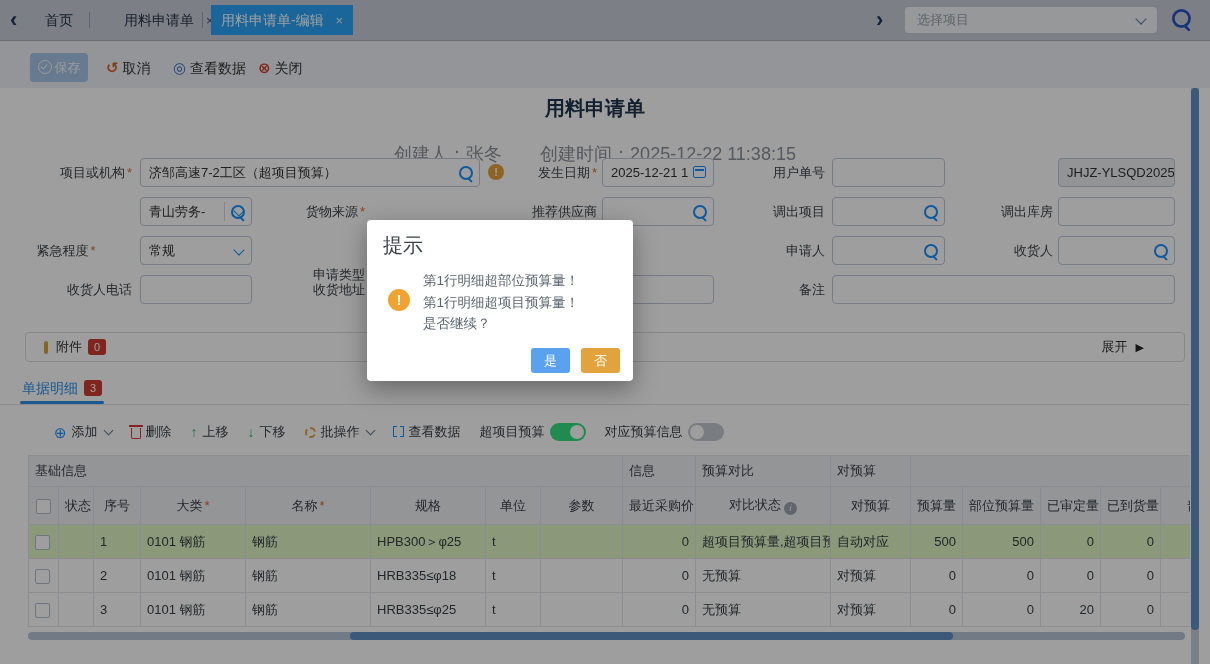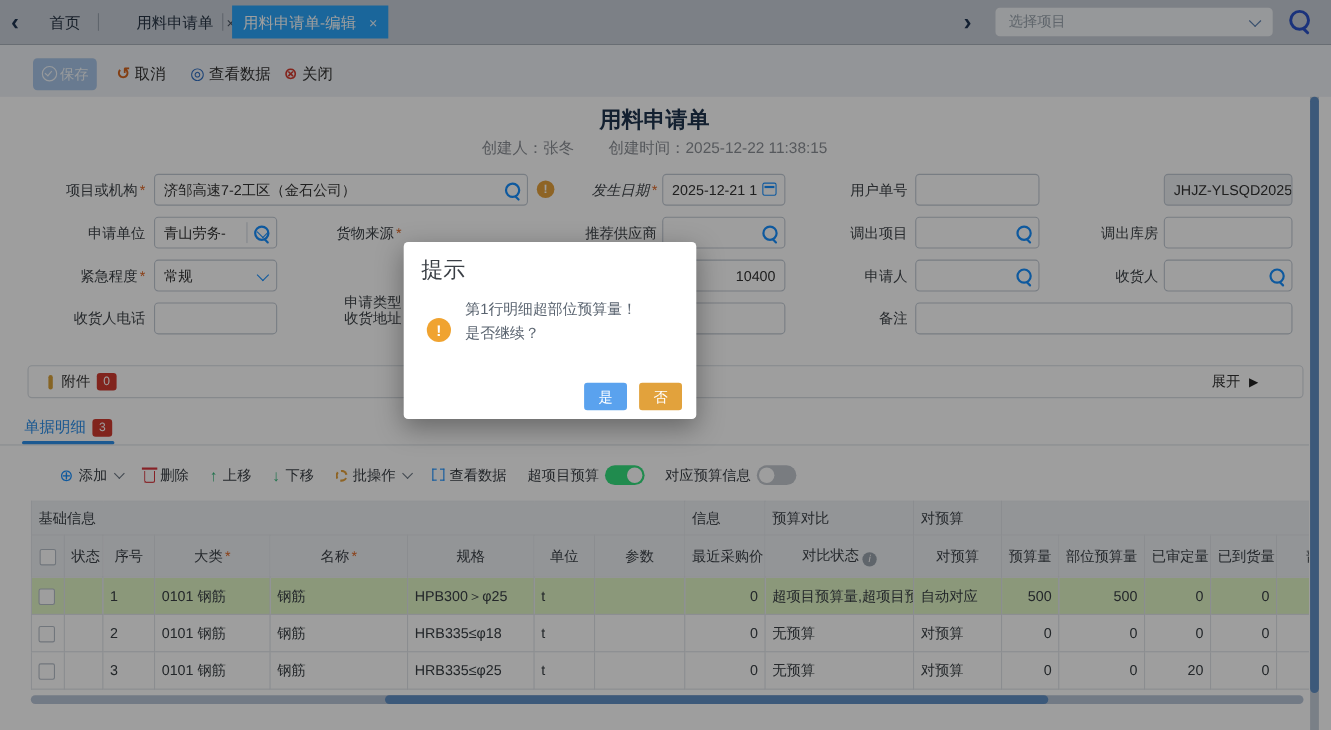--- a/index.html
+++ b/index.html
@@ -29,21 +29,21 @@
   .btn-save{position:absolute;left:30px;top:12px;width:58px;height:29px;background:#a9c6e8;border-radius:4px;
     color:#f4f8fc;font-size:13px;text-align:center;line-height:29px;}
   .save-ic{display:inline-block;position:relative;width:12px;height:12px;border:1.4px solid #f4f8fc;border-radius:50%;vertical-align:-2px;margin-right:3px;}
   .save-ic::after{content:"";position:absolute;left:3px;top:2px;width:3px;height:5px;border-right:1.4px solid #f4f8fc;border-bottom:1.4px solid #f4f8fc;transform:rotate(40deg);}
   .tool-link{position:absolute;top:12px;height:29px;line-height:29px;font-size:14px;color:#333;cursor:pointer;white-space:nowrap;}
   .tool-link .ic{font-size:15px;margin-right:4px;font-weight:bold;}
 
   
   .content{position:absolute;left:0;top:88px;width:1210px;height:576px;background:#fff;}
   .doc-title{position:absolute;left:0;top:7px;width:1190px;text-align:center;font-size:20px;font-weight:bold;color:#20354e;}
-  .doc-sub{position:absolute;left:0;top:38px;width:1190px;text-align:center;font-size:14px;color:#8c9096;}
+  .doc-sub{position:absolute;left:0;top:54px;width:1190px;text-align:center;font-size:18px;color:#8c9096;}
   .doc-sub b{font-weight:normal;margin:0 4px;}
 
   
   .fl{position:absolute;height:29px;line-height:29px;text-align:right;color:#3f4449;font-size:13px;white-space:nowrap;}
   .fl .star::after{content:"*";color:#e06a2b;margin-left:2px;font-size:13px;}
   .fb{position:absolute;height:29px;border:1px solid #c2cad4;border-radius:4px;background:#fff;font-size:13px;color:#333;
     line-height:27px;padding:0 8px;box-sizing:border-box;white-space:nowrap;overflow:hidden;}
   .fb.ro{background:#eceff2;}
   .fb.num{text-align:right;}
   .fb .sq{position:absolute;right:6px;top:7px;}
@@ -168,36 +168,35 @@
   <div class="content">
     <div class="doc-title">用料申请单</div>
     <div class="doc-sub">
       <span>创建人：</span><span>张冬</span>
       <b>&nbsp;&nbsp;&nbsp;&nbsp;</b>
       <span>创建时间：</span><span>2025-12-22 11:38:15</span>
     </div>
 
     <div class="fl" style="left:0;top:70px;width:132px;"><span>项目或机构</span><span class="star"></span></div>
     <div class="fb" style="left:140px;top:70px;width:340px;padding-right:26px;">
-      <span>济邹高速7-2工区（金石公司）</span><span class="sq mag"></span>
+      <span>济邹高速7-2工区（超项目预算）</span><span class="sq mag"></span>
     </div>
     <div class="info-ic" style="left:488px;top:76px;">!</div>
 
-    <div class="fl" style="left:490px;top:70px;width:107px;font-style:italic;"><span>发生日期</span><span class="star"></span></div>
+    <div class="fl" style="left:490px;top:70px;width:107px;"><span>发生日期</span><span class="star"></span></div>
     <div class="fb" style="left:602px;top:70px;width:112px;padding-right:24px;">
       <span>2025-12-21 1</span><span class="cal"></span>
     </div>
 
     <div class="fl" style="left:718px;top:70px;width:107px;"><span>用户单号</span></div>
     <div class="fb" style="left:832px;top:70px;width:113px;"><span></span></div>
 
     <div class="fl" style="left:998px;top:70px;width:107px;"><span>单号</span></div>
     <div class="fb ro" style="left:1058px;top:70px;width:117px;"><span>JHJZ-YLSQD20250</span></div>
 
-    <div class="fl" style="left:0;top:109px;width:132px;"><span>申请单位</span></div>
     <div class="fb" style="left:140px;top:109px;width:112px;padding-right:48px;">
       <span>青山劳务-</span>
       <span class="combo-chev chev"></span>
       <span class="combo-div"></span>
       <span class="sq mag"></span>
     </div>
 
     <div class="fl" style="left:258px;top:109px;width:107px;"><span>货物来源</span><span class="star"></span></div>
 
     <div class="fl" style="left:490px;top:109px;width:107px;"><span>推荐供应商</span></div>
@@ -206,29 +205,28 @@
     </div>
 
     <div class="fl" style="left:718px;top:109px;width:107px;"><span>调出项目</span></div>
     <div class="fb" style="left:832px;top:109px;width:113px;padding-right:24px;">
       <span></span><span class="sq mag"></span>
     </div>
 
     <div class="fl" style="left:946px;top:109px;width:107px;"><span>调出库房</span></div>
     <div class="fb" style="left:1058px;top:109px;width:117px;"><span></span></div>
 
-    <div class="fl" style="left:0;top:148px;width:132px;"><span>紧急程度</span><span class="star"></span></div>
+    <div class="fl" style="left:0;top:148px;width:132px;text-align:center;"><span>紧急程度</span><span class="star"></span></div>
     <div class="fb" style="left:140px;top:148px;width:112px;padding-right:22px;">
       <span>常规</span><span class="chev"></span>
     </div>
 
     <div class="fl" style="left:258px;top:148px;width:107px;margin-top:24px;"><span>申请类型</span></div>
     <div class="fb" style="left:372px;top:148px;width:115px;"><span></span></div>
 
-    <div class="fb num" style="left:602px;top:148px;width:112px;"><span>10400</span></div>
 
     <div class="fl" style="left:718px;top:148px;width:107px;"><span>申请人</span></div>
     <div class="fb" style="left:832px;top:148px;width:113px;padding-right:24px;">
       <span></span><span class="sq mag"></span>
     </div>
 
     <div class="fl" style="left:946px;top:148px;width:107px;"><span>收货人</span></div>
     <div class="fb" style="left:1058px;top:148px;width:117px;padding-right:24px;">
       <span></span><span class="sq mag"></span>
     </div>
@@ -413,19 +411,20 @@
     <div class="vthumb"></div>
   </div>
 
   <div class="dim"></div>
 
   <div class="modal">
     <div class="modal-title">提示</div>
     <div class="warn-ic">!</div>
     <div class="modal-lines">
       <div>第1行明细超部位预算量！</div>
+      <div>第1行明细超项目预算量！</div>
       <div>是否继续？</div>
     </div>
     <div class="mbtn yes">是</div>
     <div class="mbtn no">否</div>
   </div>
 
 </div>
 
 </body></html>

